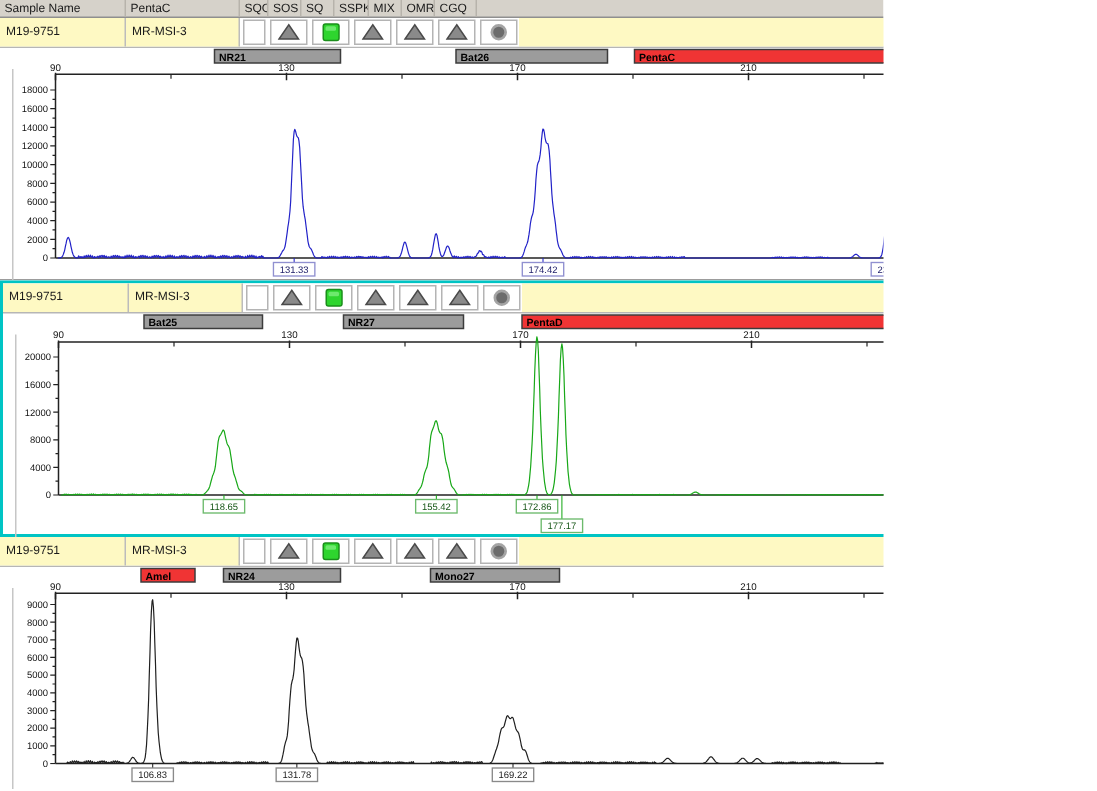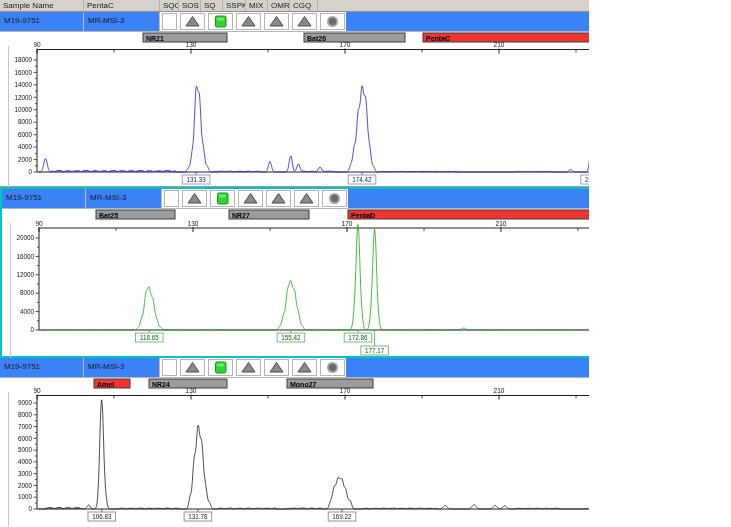--- a/index.html
+++ b/index.html
@@ -10,21 +10,21 @@
   .hcell{box-sizing:border-box;border-right:1px solid #b7b3ab;padding-left:3px;font-size:8px;
          line-height:11px;color:#1a1a1a;white-space:nowrap;overflow:hidden;}
   .hfill{flex:1;border-right:none;}
   
   .panel{position:absolute;left:0;width:731px;background:#fff;box-sizing:border-box;}
   #p1{top:12px;height:175px;border-bottom:1px solid #9c9c9c;}
   #p2{top:187px;height:171px;border:2px solid #00c4c4;}
   #p3{top:358px;height:169px;}
   .srow{display:flex;height:20px;border-bottom:1px solid #b6b6b6;box-sizing:border-box;background:#fff;}
   .scell{box-sizing:border-box;border-right:1px solid #bcbcbc;font-size:8px;padding:4px 0 0 4px;
-         color:#1a1a1a;background:#3b82f6;white-space:nowrap;overflow:hidden;}
+         color:#1a1a1a;background:#fef9c3;white-space:nowrap;overflow:hidden;}
   .sfill{flex:1;border-right:none;}
   .flags{display:flex;align-items:center;background:#fff;}
   .flag-cell{box-sizing:border-box;width:25px;height:17px;margin:1px 1px 1px 2px;background:#fff;
              border:1px solid #b4b4b4;display:flex;align-items:center;justify-content:center;}
   .flag-cell.narrow{width:15px;}
   svg.chart{display:block;}
   svg text{font-family:"Liberation Sans",sans-serif;}
 </style>
 </head>
 <body>

